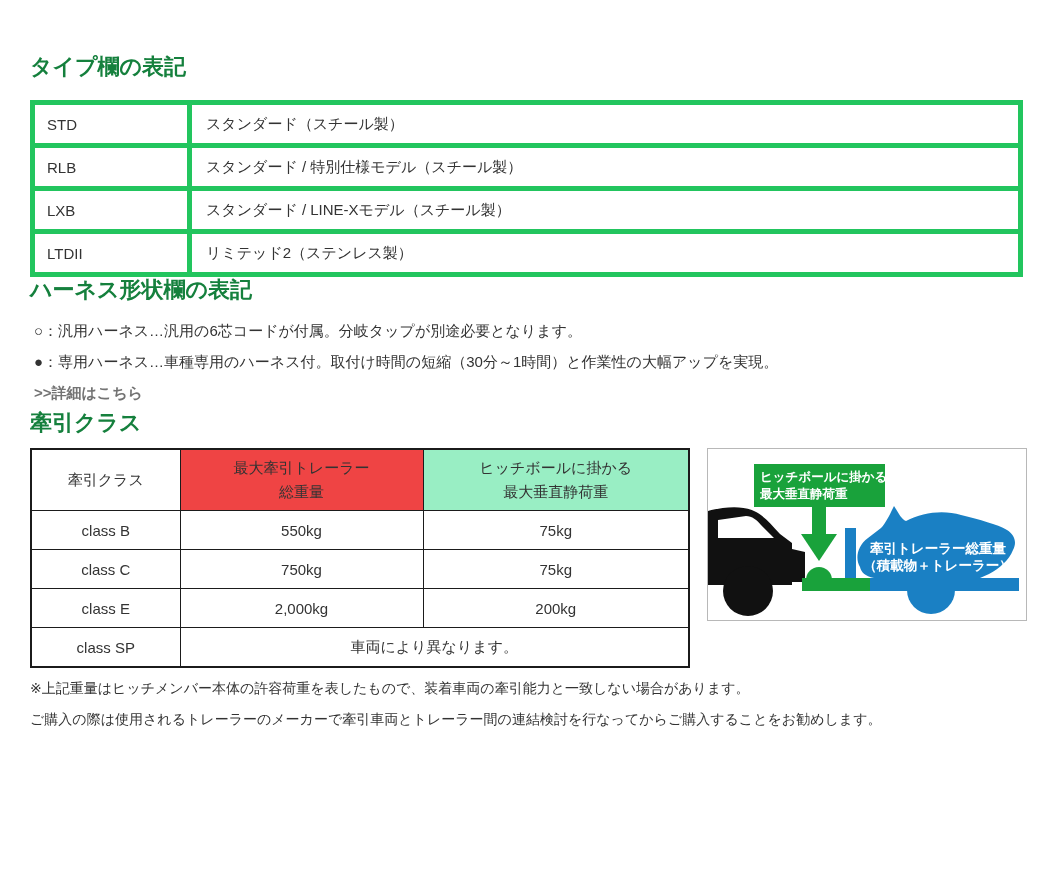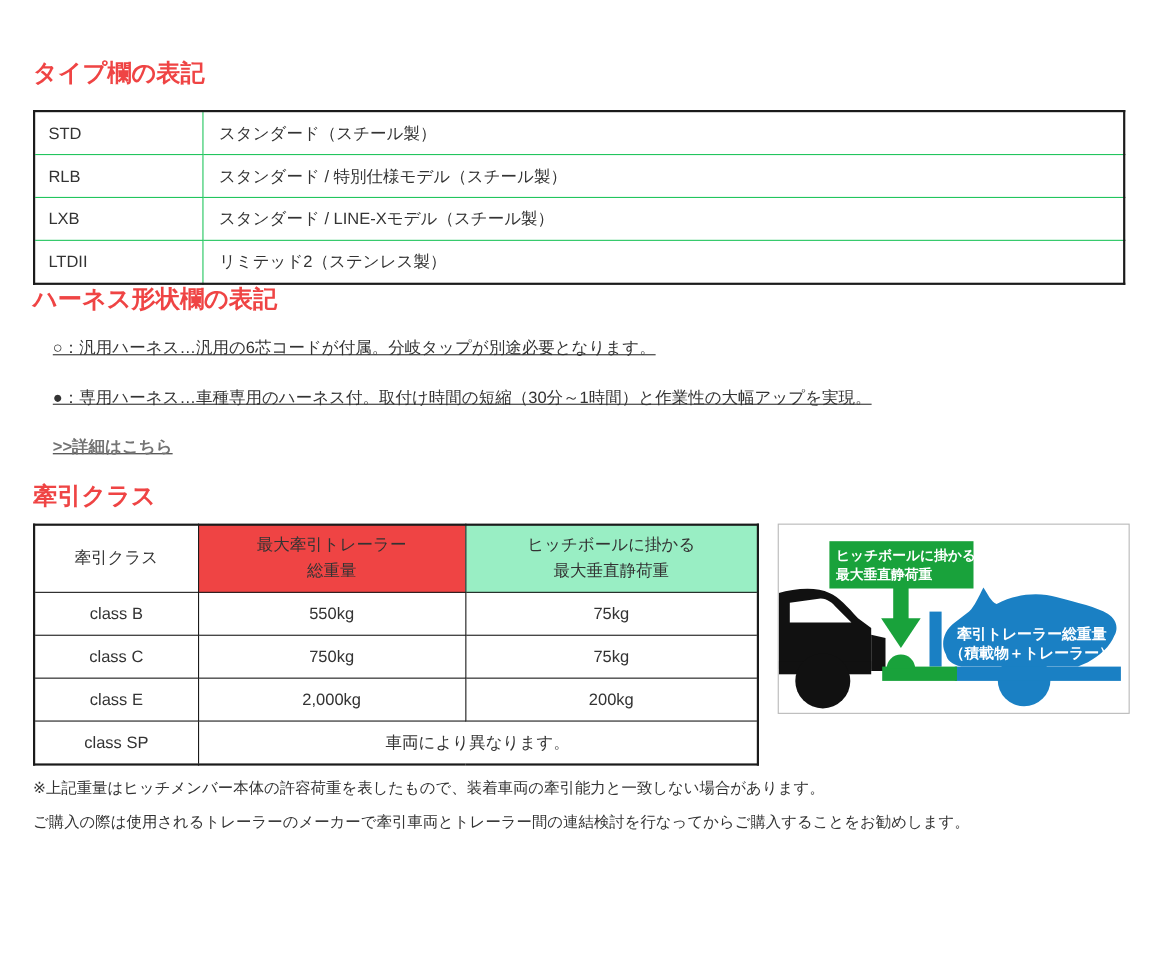--- a/index.html
+++ b/index.html
@@ -12,46 +12,46 @@
     height: 879px;
     overflow: hidden;
     font-family: "Liberation Sans", "DejaVu Sans", sans-serif;
     color: #333333;
   }
   .container { padding: 54px 28px 0 30px; }
 
   h2.sec-title {
     font-size: 22px;
     font-weight: bold;
-    color: #ef4444;
+    color: #15803d;
     margin: 0;
     line-height: 26px;
   }
 
   
   table.type-table {
     border-collapse: collapse;
     table-layout: fixed;
     width: 993px;
     margin-top: 20px;
     border: 2px solid #1b1b1b;
   }
   table.type-table td {
-    border: 1px solid #22c55e;
+    border: 5px solid #22c55e;
     height: 36px;
     font-size: 15px;
     vertical-align: middle;
   }
   table.type-table td.code { width: 139px; padding-left: 12px; }
   table.type-table td.desc { padding-left: 14px; }
 
   
   .sec-harness { margin-top: 30px; }
   .harness-lines { margin-top: 14px; }
-  .harness-lines p { font-size: 15px; margin: 18px; line-height: 27px; text-decoration: underline; }
+  .harness-lines p { font-size: 15px; margin: 4px; line-height: 27px; }
   .harness-lines .details-link { font-weight: bold; color: #737373; text-decoration: none; }
 
   
   .sec-towing { margin-top: 22px; }
   .tow-wrap { display: flex; align-items: flex-start; margin-top: 12px; }
 
   table.towing-table {
     border-collapse: collapse;
     table-layout: fixed;
     width: 658px;

